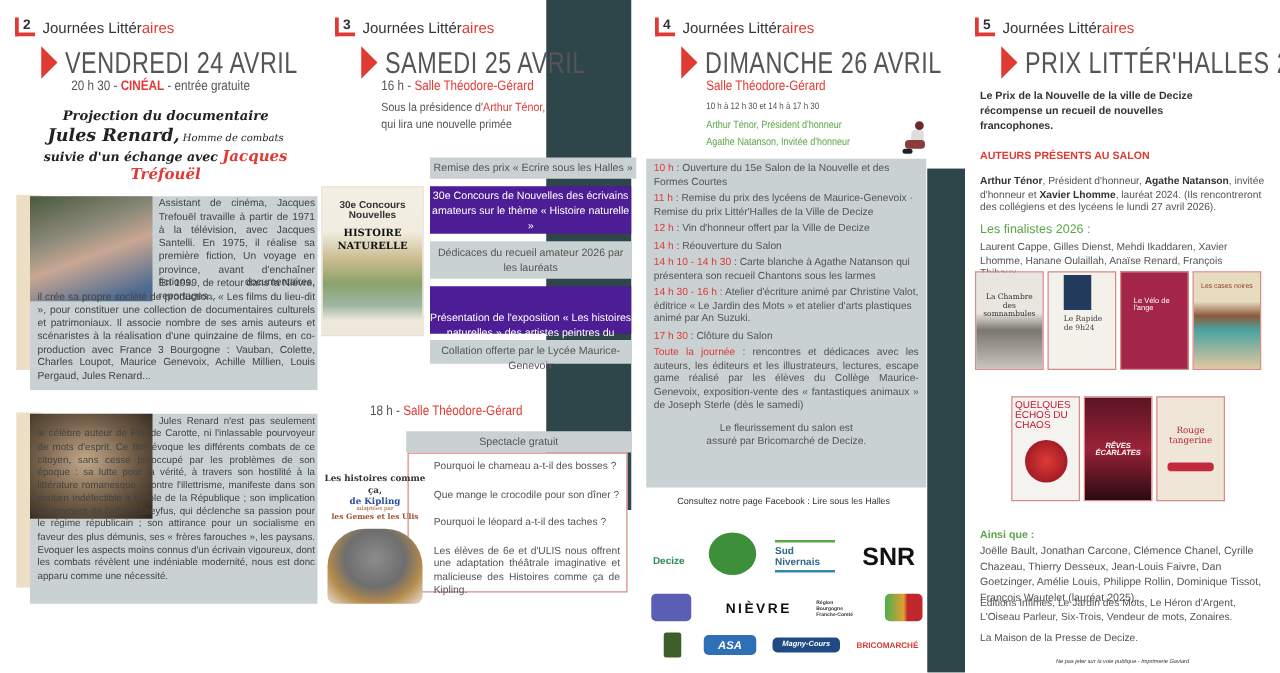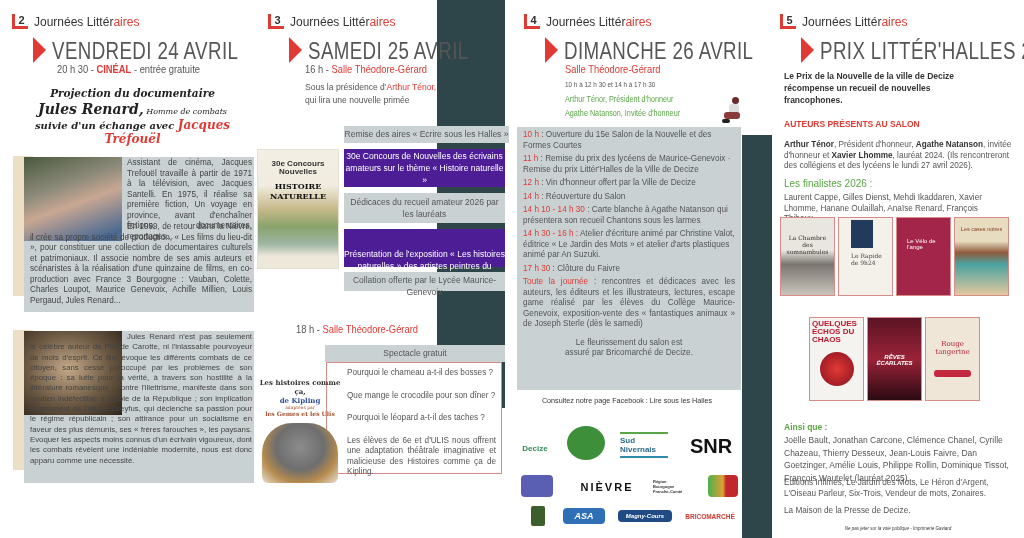--- a/index.html
+++ b/index.html
@@ -64,21 +64,21 @@
     <span class="big">SAMEDI 25 AVRIL</span>
   </div>
   <div class="abs" style="left:49px;top:63px;font-size:11px;transform:scaleX(.85);transform-origin:left;white-space:nowrap">
     <span>16 h - </span><span class="red">Salle Théodore-Gérard</span>
   </div>
   <div class="abs" style="left:49px;top:80px;font-size:9.5px;line-height:13px;color:#555;transform:scaleX(.9);transform-origin:left;white-space:nowrap">
     <div><span>Sous la présidence d'</span><span class="red">Arthur Ténor,</span></div>
     <div>qui lira une nouvelle primée</div>
   </div>
 
-  <div class="abs grey center" style="left:88px;top:126px;width:165px;height:17px;font-size:8.5px;line-height:17px;color:#555">Remise des aires « Ecrire sous les Halles »</div>
+  <div class="abs grey center" style="left:88px;top:126px;width:165px;height:17px;font-size:8.5px;line-height:17px;color:#555">Remise des prix « Ecrire sous les Halles »</div>
   <div class="abs redbg center" style="left:88px;top:149px;width:161px;height:38px;font-size:8.5px;line-height:12px;padding-top:1px">30e Concours de Nouvelles des écrivains amateurs sur le thème « Histoire naturelle »</div>
   <div class="abs grey center" style="left:88px;top:193px;width:161px;height:30px;font-size:8.5px;line-height:12px;padding-top:3px">Dédicaces du recueil amateur 2026 par les lauréats</div>
   <div class="abs redbg center" style="left:88px;top:229px;width:161px;height:38px;font-size:8.5px;line-height:12px;padding-top:19px">Présentation de l'exposition « Les histoires naturelles » des artistes peintres du Cercle Artistique Decizois</div>
   <div class="abs grey center" style="left:88px;top:272px;width:161px;height:19px;font-size:8.5px;line-height:12px;padding-top:2px">Collation offerte par le Lycée Maurice-Genevoix</div>
 
   <div class="abs" style="left:1px;top:149px;width:82px;height:120px;background:linear-gradient(180deg,#f3efe4 0%,#f1ecdf 30%,#c7b98a 50%,#8aa36b 65%,#9fb6a4 80%,#eee8db 90%);border:1px solid #e6e0d2">
     <div class="center" style="font-size:8px;font-weight:bold;color:#333;margin-top:10px;line-height:8px"><span>30e Concours</span><br><span>Nouvelles</span></div>
     <div class="center" style="font-size:8px;font-weight:bold;color:#111;margin-top:5px;font-family:'DejaVu Serif',serif">HISTOIRE NATURELLE</div>
   </div>
 
@@ -122,21 +122,21 @@
     <div style="position:absolute;left:-2px;top:22px;width:8px;height:4px;background:#222;border-radius:2px"></div>
   </div>
 
   <div class="abs grey" style="left:5px;top:127px;width:224px;height:263px;padding:3px 6px;color:#555">
     <div class="small" style="margin-bottom:3px"><span class="red">10 h</span><span> : Ouverture du 15e Salon de la Nouvelle et des Formes Courtes</span></div>
     <div class="small" style="margin-bottom:3px"><span class="red">11 h</span><span> : Remise du prix des lycéens de Maurice-Genevoix · Remise du prix Littér'Halles de la Ville de Decize</span></div>
     <div class="small" style="margin-bottom:3px"><span class="red">12 h</span><span> : Vin d'honneur offert par la Ville de Decize</span></div>
     <div class="small" style="margin-bottom:3px"><span class="red">14 h</span><span> : Réouverture du Salon</span></div>
     <div class="small" style="margin-bottom:3px"><span class="red">14 h 10 - 14 h 30</span><span> : Carte blanche à Agathe Natanson qui présentera son recueil Chantons sous les larmes</span></div>
     <div class="small" style="margin-bottom:3px"><span class="red">14 h 30 - 16 h :</span><span> Atelier d'écriture animé par Christine Valot, éditrice « Le Jardin des Mots » et atelier d'arts plastiques animé par An Suzuki.</span></div>
-    <div class="small" style="margin-bottom:3px"><span class="red">17 h 30</span><span> : Clôture du Faivre</span></div>
+    <div class="small" style="margin-bottom:3px"><span class="red">17 h 30</span><span> : Clôture du Salon</span></div>
     <div class="small" style="margin-bottom:8px;text-align:justify"><span class="red">Toute la journée</span><span> : rencontres et dédicaces avec les auteurs, les éditeurs et les illustrateurs, lectures, escape game réalisé par les élèves du Collège Maurice-Genevoix, exposition-vente des « fantastiques animaux » de Joseph Sterle (dès le samedi)</span></div>
     <div class="small center" style="padding:0 40px">Le fleurissement du salon est assuré par Bricomarché de Decize.</div>
   </div>
 
   <div class="abs center" style="left:0;top:396px;width:230px;font-size:7.2px;color:#333;line-height:10px">
     <div>Consultez notre page Facebook : Lire sous les Halles</div>
   </div>
   <div class="abs" style="left:3px;top:420px;width:225px;height:112px">
     <div class="abs logo" style="left:2px;top:8px;width:36px;height:40px;color:#2e8b57">Decize</div>
     <div class="abs logo" style="left:52px;top:6px;width:38px;height:34px;border-radius:50%;background:#3e8f3a"></div>
@@ -180,21 +180,21 @@
       <div style="font-size:6px;font-family:'DejaVu Serif',serif;color:#444;margin:4px 0 0 10px">Le Rapide de 9h24</div>
     </div>
   <div class="abs book" style="left:128px;top:217px;width:55px;height:79px;background:#a3254a">
       <div style="font-size:6px;color:#fff;margin:18px 0 0 8px">Le Vélo de l'ange</div>
     </div>
   <div class="abs book" style="left:186px;top:217px;width:55px;height:79px;background:linear-gradient(180deg,#e8dcc0 30%,#8d5a3b 45%,#4aa3a0 60%,#e2c8a0)">
       <div style="font-size:5.5px;color:#8a3a1a;text-align:center;margin-top:6px">Les cases noires</div>
     </div>
 
   <div class="abs book" style="left:41px;top:317px;width:55px;height:84px;background:#f5f3ef">
-      <div style="font-size:8px;line-height:8px;color:#c0182e;font-weight:bold">QUELQUES ECHOS DU CHAOS</div>
+      <div style="font-size:8px;line-height:8px;color:#c0182e;font-weight:normal">QUELQUES ECHOS DU CHAOS</div>
       <div style="width:34px;height:34px;border-radius:50%;background:radial-gradient(#e03a34,#8a1020);margin:8px auto 0"></div>
     </div>
   <div class="abs book" style="left:99px;top:317px;width:55px;height:84px;background:linear-gradient(180deg,#5b1424,#9a2238 50%,#2a0a12)">
       <div style="font-size:6px;color:#fff;font-style:italic;font-weight:bold;margin-top:34px;text-align:center">RÊVES ÉCARLATES</div>
     </div>
   <div class="abs book" style="left:157px;top:317px;width:55px;height:84px;background:#efe6d8">
       <div style="font-size:7px;color:#b3283a;font-family:'DejaVu Serif',serif;text-align:center;margin-top:20px">Rouge tangerine</div>
       <div style="height:7px;background:#c2283e;margin:14px 6px 0;border-radius:3px"></div>
     </div>
 

